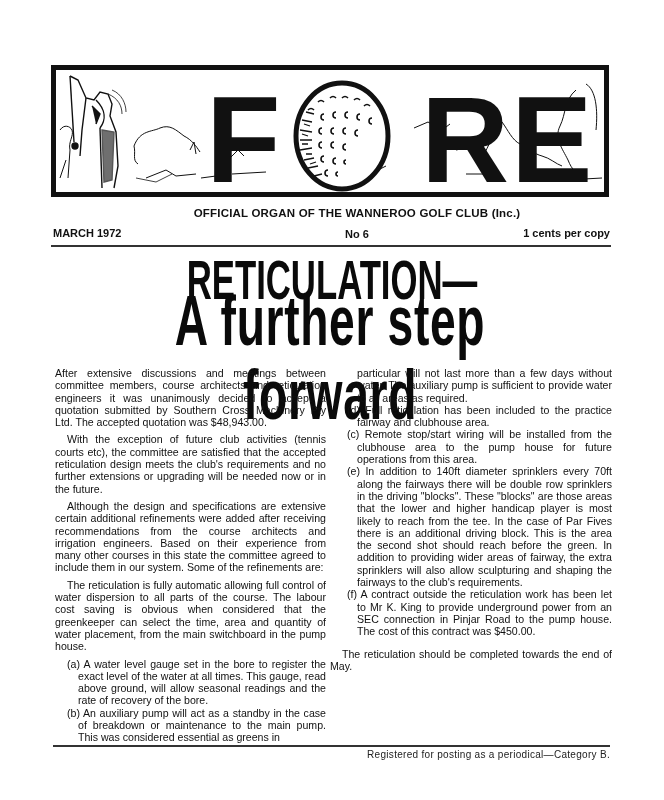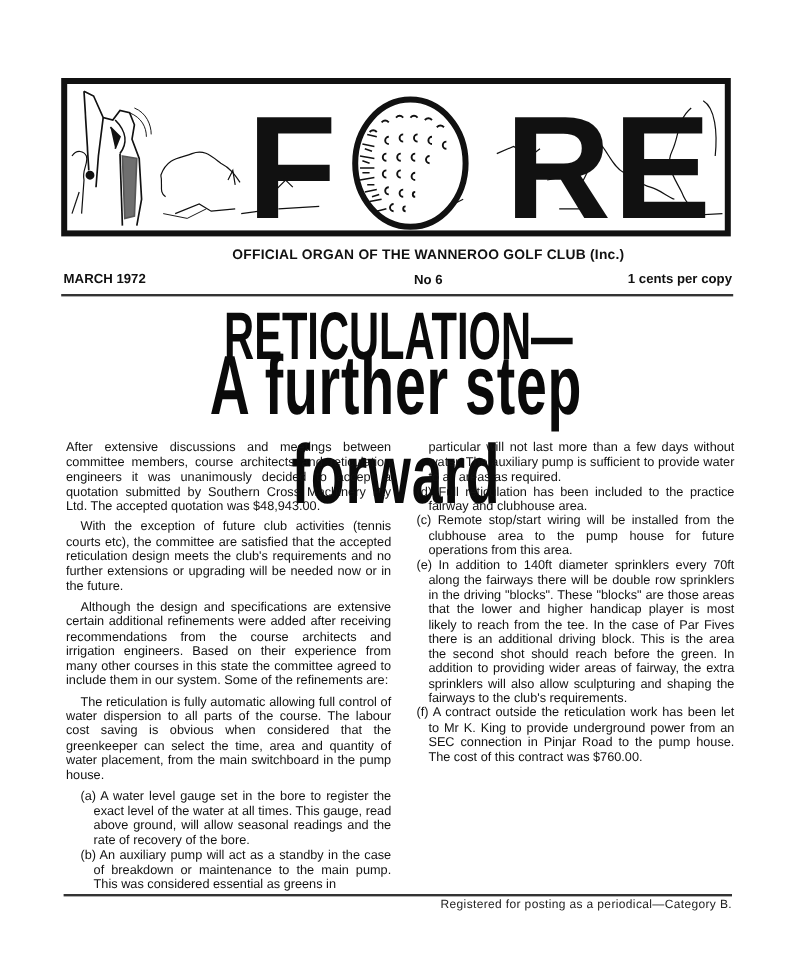--- a/index.html
+++ b/index.html
@@ -135,20 +135,21 @@
     <div class="item">(a) A water level gauge set in the bore to register the exact level of the water at all times. This gauge, read above ground, will allow seasonal readings and the rate of recovery of the bore.</div>
     <div class="item">(b) An auxiliary pump will act as a standby in the case of breakdown or maintenance to the main pump. This was considered essential as greens in</div>
   </div>
 </div>
 
 <div class="col col-right">
   <div class="cont">particular will not last more than a few days without water. The auxiliary pump is sufficient to provide water to all areas as required.</div>
   <div class="item">(d) Full reticulation has been included to the practice fairway and clubhouse area.</div>
   <div class="item">(c) Remote stop/start wiring will be installed from the clubhouse area to the pump house for future operations from this area.</div>
   <div class="item">(e) In addition to 140ft diameter sprinklers every 70ft along the fairways there will be double row sprinklers in the driving "blocks". These "blocks" are those areas that the lower and higher handicap player is most likely to reach from the tee. In the case of Par Fives there is an additional driving block. This is the area the second shot should reach before the green. In addition to providing wider areas of fairway, the extra sprinklers will also allow sculpturing and shaping the fairways to the club's requirements.</div>
-  <div class="item">(f) A contract outside the reticulation work has been let to Mr K. King to provide underground power from an SEC connection in Pinjar Road to the pump house. The cost of this contract was $760.00.</div>
+  <div class="item">(f) A contract outside the reticulation work has been let to Mr K. King to provide underground power from an SEC connection in Pinjar Road to the pump house. The cost of this contract was $450.00.</div>
 </div>
 
 <div class="closing">
+  <p>The reticulation should be completed towards the end of May.</p>
 </div>
 
 <div class="rule-bottom"></div>
 <div class="footnote">Registered for posting as a periodical—Category B.</div>
 
 </body></html>

